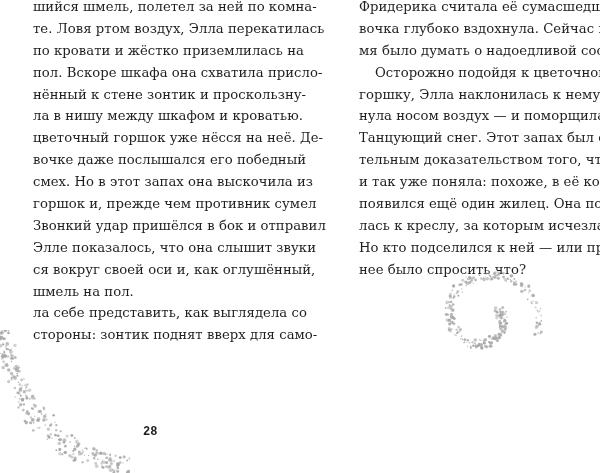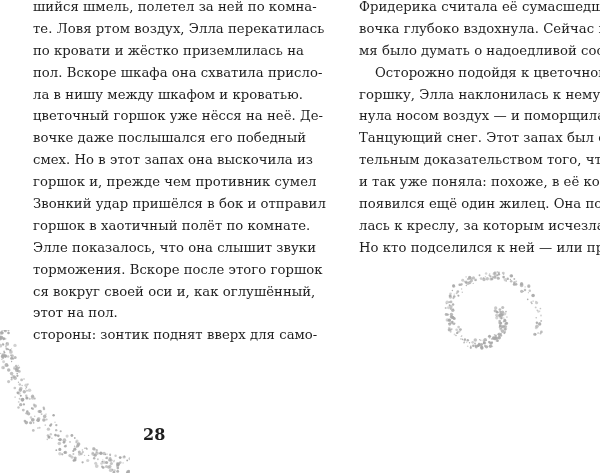--- a/index.html
+++ b/index.html
@@ -5,62 +5,63 @@
   html, body { margin:0; padding:0; }
   body { width:600px; height:473px; background:#ffffff; position:relative; overflow:hidden; font-family:"DejaVu Serif", "Liberation Serif", serif; color:#1e1e1e; }
   .page { position:absolute; top:0; }
   .page-left { left:33px; width:240px; }
   .page-right { left:359px; width:240px; }
   .line { display:block; font-size:13.2px; line-height:21.9px; height:21.9px; white-space:nowrap; text-align:justify; text-align-last:justify; letter-spacing:0.05px; }
   .line.last { text-align-last:left; }
   .line.indent { padding-left:16px; }
   .page-left .lines { position:absolute; top:-4px; left:0; width:240px; }
   .page-right .lines { position:absolute; top:-4px; left:0; width:240px; }
-  .page-number { position:absolute; left:143px; top:425px; font-size:16px; font-weight:bold; }
+  .page-number { position:absolute; left:143px; top:425px; font-size:12px; font-weight:bold;font-family:Liberation Mono, monospace; }
   .sparkle { position:absolute; }
 </style>
 </head>
 <body>
 
 <div class="page page-left">
   <div class="lines" id="left-lines">
       <span class="line">шийся шмель, полетел за ней по комна-</span>
       <span class="line">те. Ловя ртом воздух, Элла перекатилась</span>
       <span class="line">по кровати и жёстко приземлилась на</span>
       <span class="line">пол. Вскоре шкафа она схватила присло-</span>
+      <span class="line">нённый к стене зонтик и проскользну-</span>
       <span class="line">ла в нишу между шкафом и кроватью.</span>
       <span class="line">цветочный горшок уже нёсся на неё. Де-</span>
       <span class="line">вочке даже послышался его победный</span>
       <span class="line">смех. Но в этот запах она выскочила из</span>
       <span class="line">горшок и, прежде чем противник сумел</span>
       <span class="line">Звонкий удар пришёлся в бок и отправил</span>
-      <span class="line">горшок в хаотичный полёт по комнате.</span>
       <span class="line">Элле показалось, что она слышит звуки</span>
-      <span class="line">торможения. Вскоре после этого горшок</span>
       <span class="line">ся вокруг своей оси и, как оглушённый,</span>
-      <span class="line last">этот на пол.</span>
+      <span class="line last">шмель на пол.</span>
+      <span class="line">ла себе представить, как выглядела со</span>
       <span class="line">стороны: зонтик поднят вверх для само-</span>
     </div>
 </div>
 <div class="page-number">28</div>
 
 <div class="page page-right">
   <div class="lines" id="right-lines">
       <span class="line">Фридерика считала её сумасшедшей. Де-</span>
       <span class="line">вочка глубоко вздохнула. Сейчас не вре-</span>
       <span class="line last">мя было думать о надоедливой соседке.</span>
       <span class="line indent">Осторожно подойдя к цветочному</span>
       <span class="line">горшку, Элла наклонилась к нему, втя-</span>
       <span class="line">нула носом воздух — и поморщилась.</span>
       <span class="line">Танцующий снег. Этот запах был оконча-</span>
       <span class="line">тельным доказательством того, что она</span>
       <span class="line">и так уже поняла: похоже, в её комнате</span>
       <span class="line">появился ещё один жилец. Она поверну-</span>
       <span class="line">лась к креслу, за которым исчезла тень.</span>
       <span class="line">Но кто подселился к ней — или правиль-</span>
+      <span class="line last">нее было спросить что?</span>
     </div>
 </div>
 
 <svg class="sparkle" style="left:0;top:330px" width="130" height="143" viewBox="0 0 130 143" id="left-sparkle">
     <circle cx="41.6" cy="84.1" r="0.92" fill="#a8a8a8" opacity="0.72"></circle>
     <circle cx="33.3" cy="100.4" r="1.37" fill="#a8a8a8" opacity="0.71"></circle>
     <circle cx="22.1" cy="55.5" r="0.70" fill="#a8a8a8" opacity="0.75"></circle>
     <circle cx="16.2" cy="36.2" r="1.33" fill="#a8a8a8" opacity="0.74"></circle>
     <circle cx="3.1" cy="37.5" r="1.86" fill="#a8a8a8" opacity="0.56"></circle>
     <circle cx="43.7" cy="77.6" r="1.15" fill="#a8a8a8" opacity="0.78"></circle>

